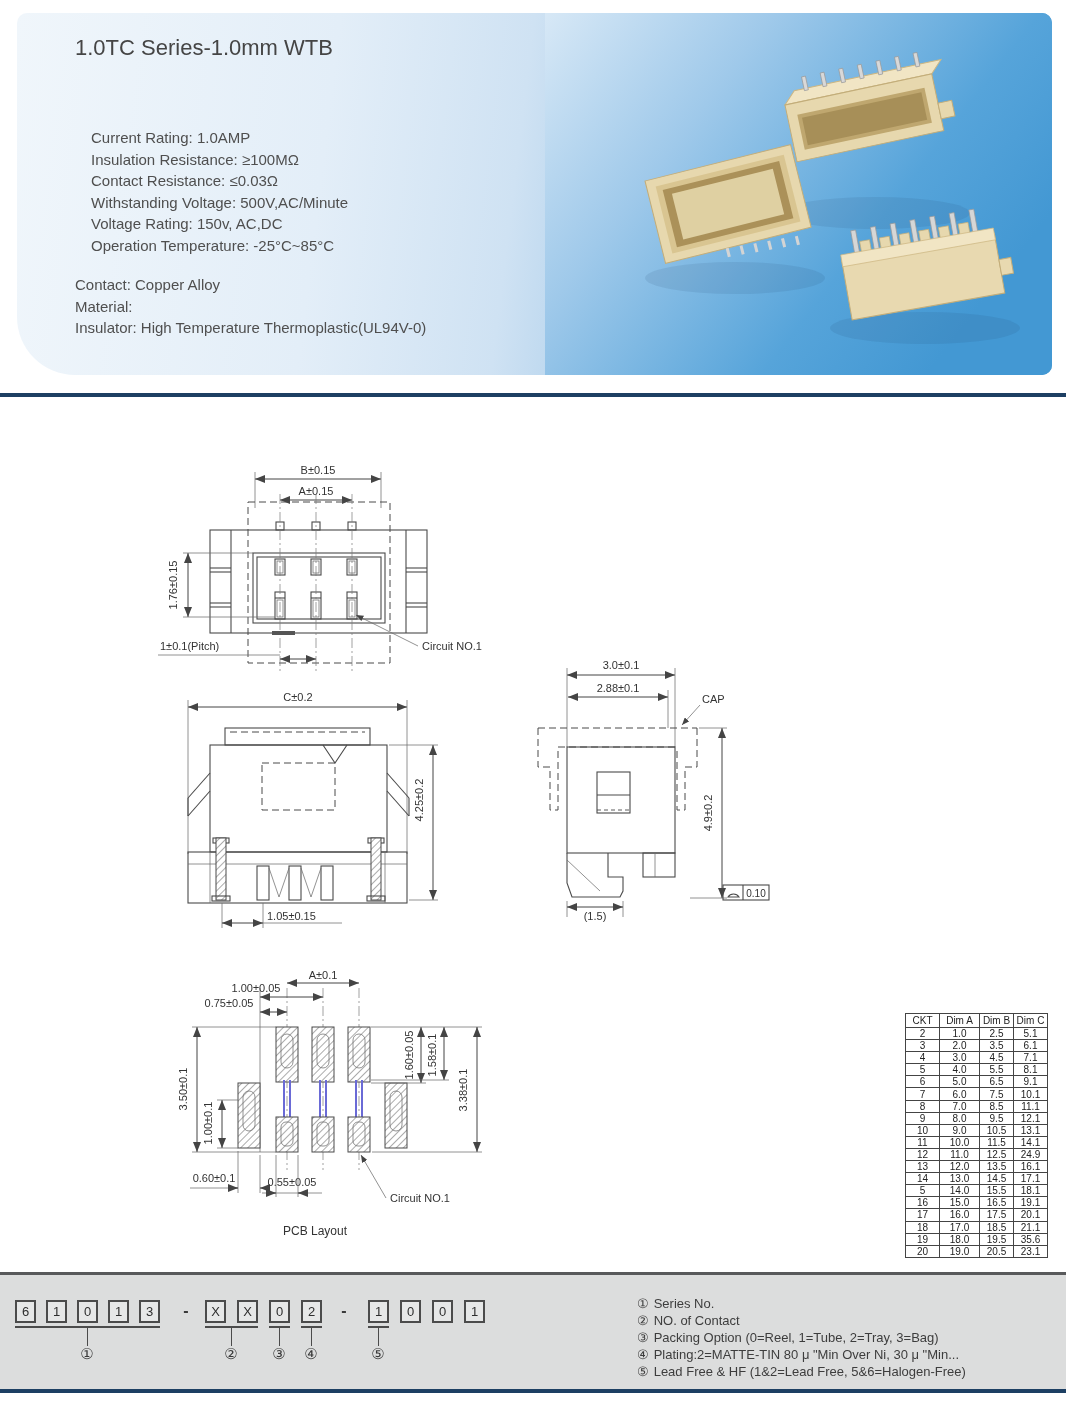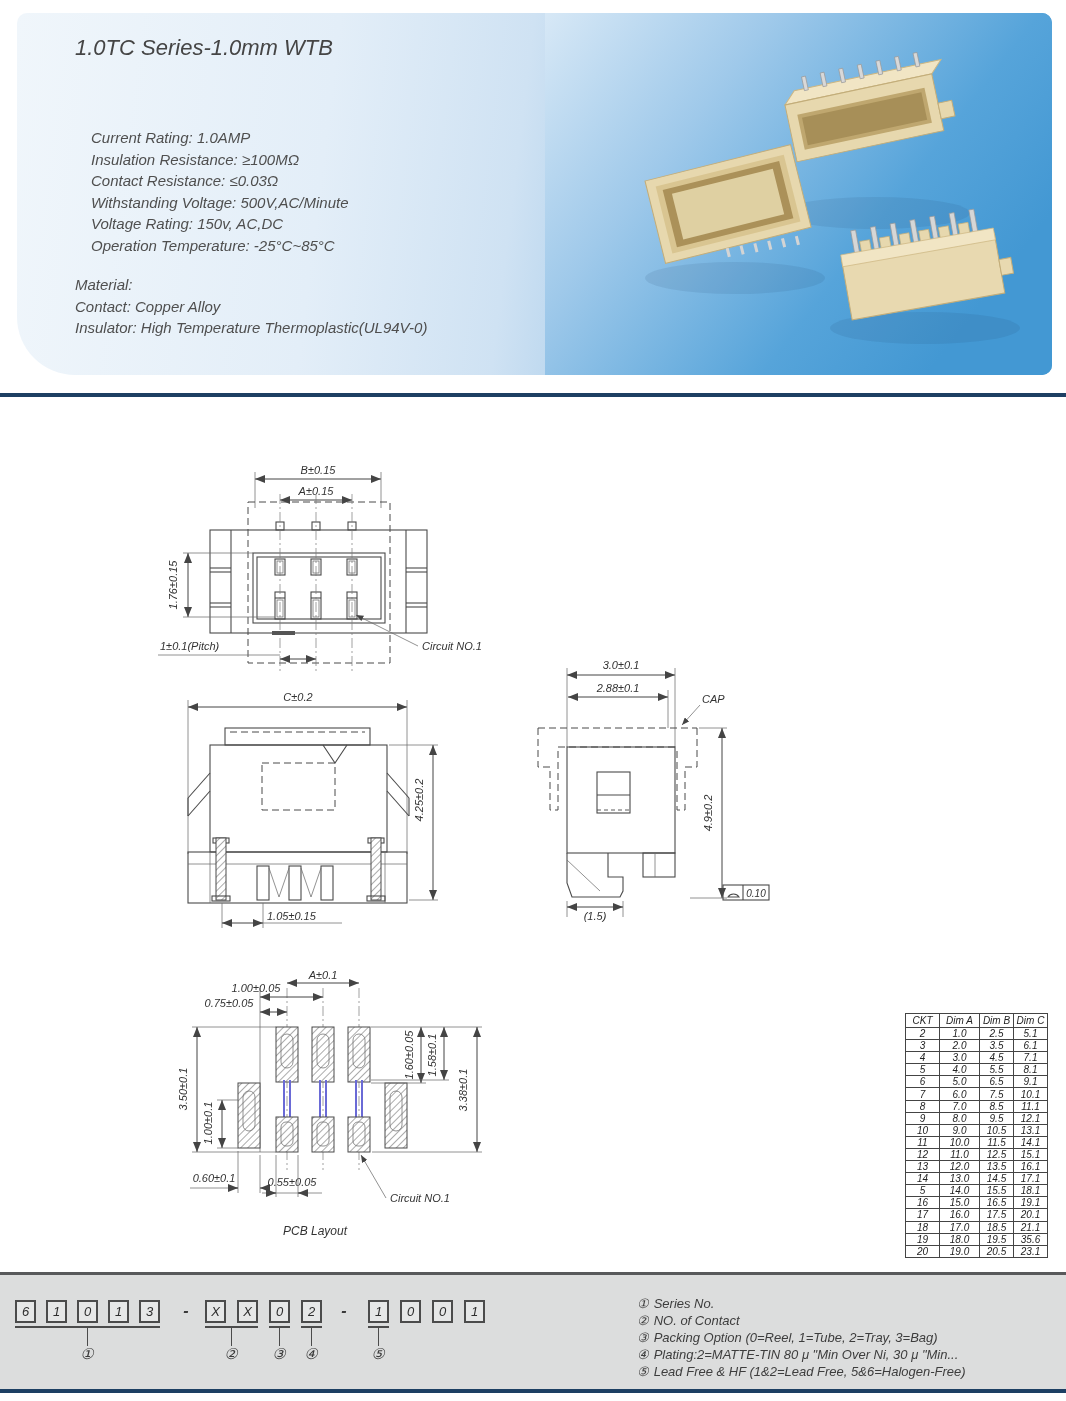--- a/index.html
+++ b/index.html
@@ -1,17 +1,17 @@
 <!DOCTYPE html>
 <html><head>
 <meta charset="utf-8">
 <style>
   html,body{margin:0;padding:0;background:#fff;}
   .page{position:relative;width:1066px;height:1401px;background:#fff;overflow:hidden;
-        font-family:"Liberation Sans",sans-serif;font-style:italic;}
+        font-family:"Liberation Sans",sans-serif;}
 
   
   .top-panel{position:absolute;left:17px;top:13px;width:1035px;height:362px;
     border-radius:10px 10px 10px 58px;
     background:linear-gradient(97deg,#f0f6fb 0%,#e3eef8 30%,#cfe2f3 48%,#8cbde4 70%,#54a3d9 88%,#4a9fd8 100%);}
   .title{position:absolute;left:58px;top:20px;font-size:22px;line-height:30px;color:#454545;}
   .specs{position:absolute;left:74px;top:114px;}
   .materials{position:absolute;left:58px;top:261px;}
   .spec-line{font-size:15px;line-height:21.5px;color:#4f4f4f;}
   .photo{position:absolute;right:0;top:0;width:507px;height:362px;border-radius:0 10px 10px 0;overflow:hidden;}
@@ -160,22 +160,22 @@
 
     <div class="spec-line">Current Rating: 1.0AMP</div>
         <div class="spec-line">Insulation Resistance: ≥100MΩ</div>
         <div class="spec-line">Contact Resistance: ≤0.03Ω</div>
         <div class="spec-line">Withstanding Voltage: 500V,AC/Minute</div>
         <div class="spec-line">Voltage Rating: 150v, AC,DC</div>
         <div class="spec-line">Operation Temperature: -25°C~85°C</div>
       </div>
     <div class="materials">
 
-    <div class="spec-line">Material:</div>
-        <div class="spec-line">Contact: Copper Alloy</div>
+    <div class="spec-line">Contact: Copper Alloy</div>
+        <div class="spec-line">Material:</div>
         <div class="spec-line">Insulator: High Temperature Thermoplastic(UL94V-0)</div>
       </div>
   </div>
 
   <div class="navy-divider"></div>
 
   <svg id="svg-top" class="dw" width="348" height="238" viewBox="0 0 348 238">
     <text x="168" y="22" text-anchor="middle">B±0.15</text>
     <line class="m" x1="105" y1="27" x2="231" y2="27" marker-start="url(#arr)" marker-end="url(#arr)"></line>
     <line class="x" x1="105" y1="20" x2="105" y2="56"></line>
@@ -485,21 +485,21 @@
         <tr>
         <td class="col-ckt">11</td>
         <td class="col-a">10.0</td>
         <td class="col-b">11.5</td>
         <td class="col-c">14.1</td>
       </tr>
         <tr>
         <td class="col-ckt">12</td>
         <td class="col-a">11.0</td>
         <td class="col-b">12.5</td>
-        <td class="col-c">15.1</td>
+        <td class="col-c">24.9</td>
       </tr>
         <tr>
         <td class="col-ckt">13</td>
         <td class="col-a">12.0</td>
         <td class="col-b">13.5</td>
         <td class="col-c">16.1</td>
       </tr>
         <tr>
         <td class="col-ckt">14</td>
         <td class="col-a">13.0</td>

